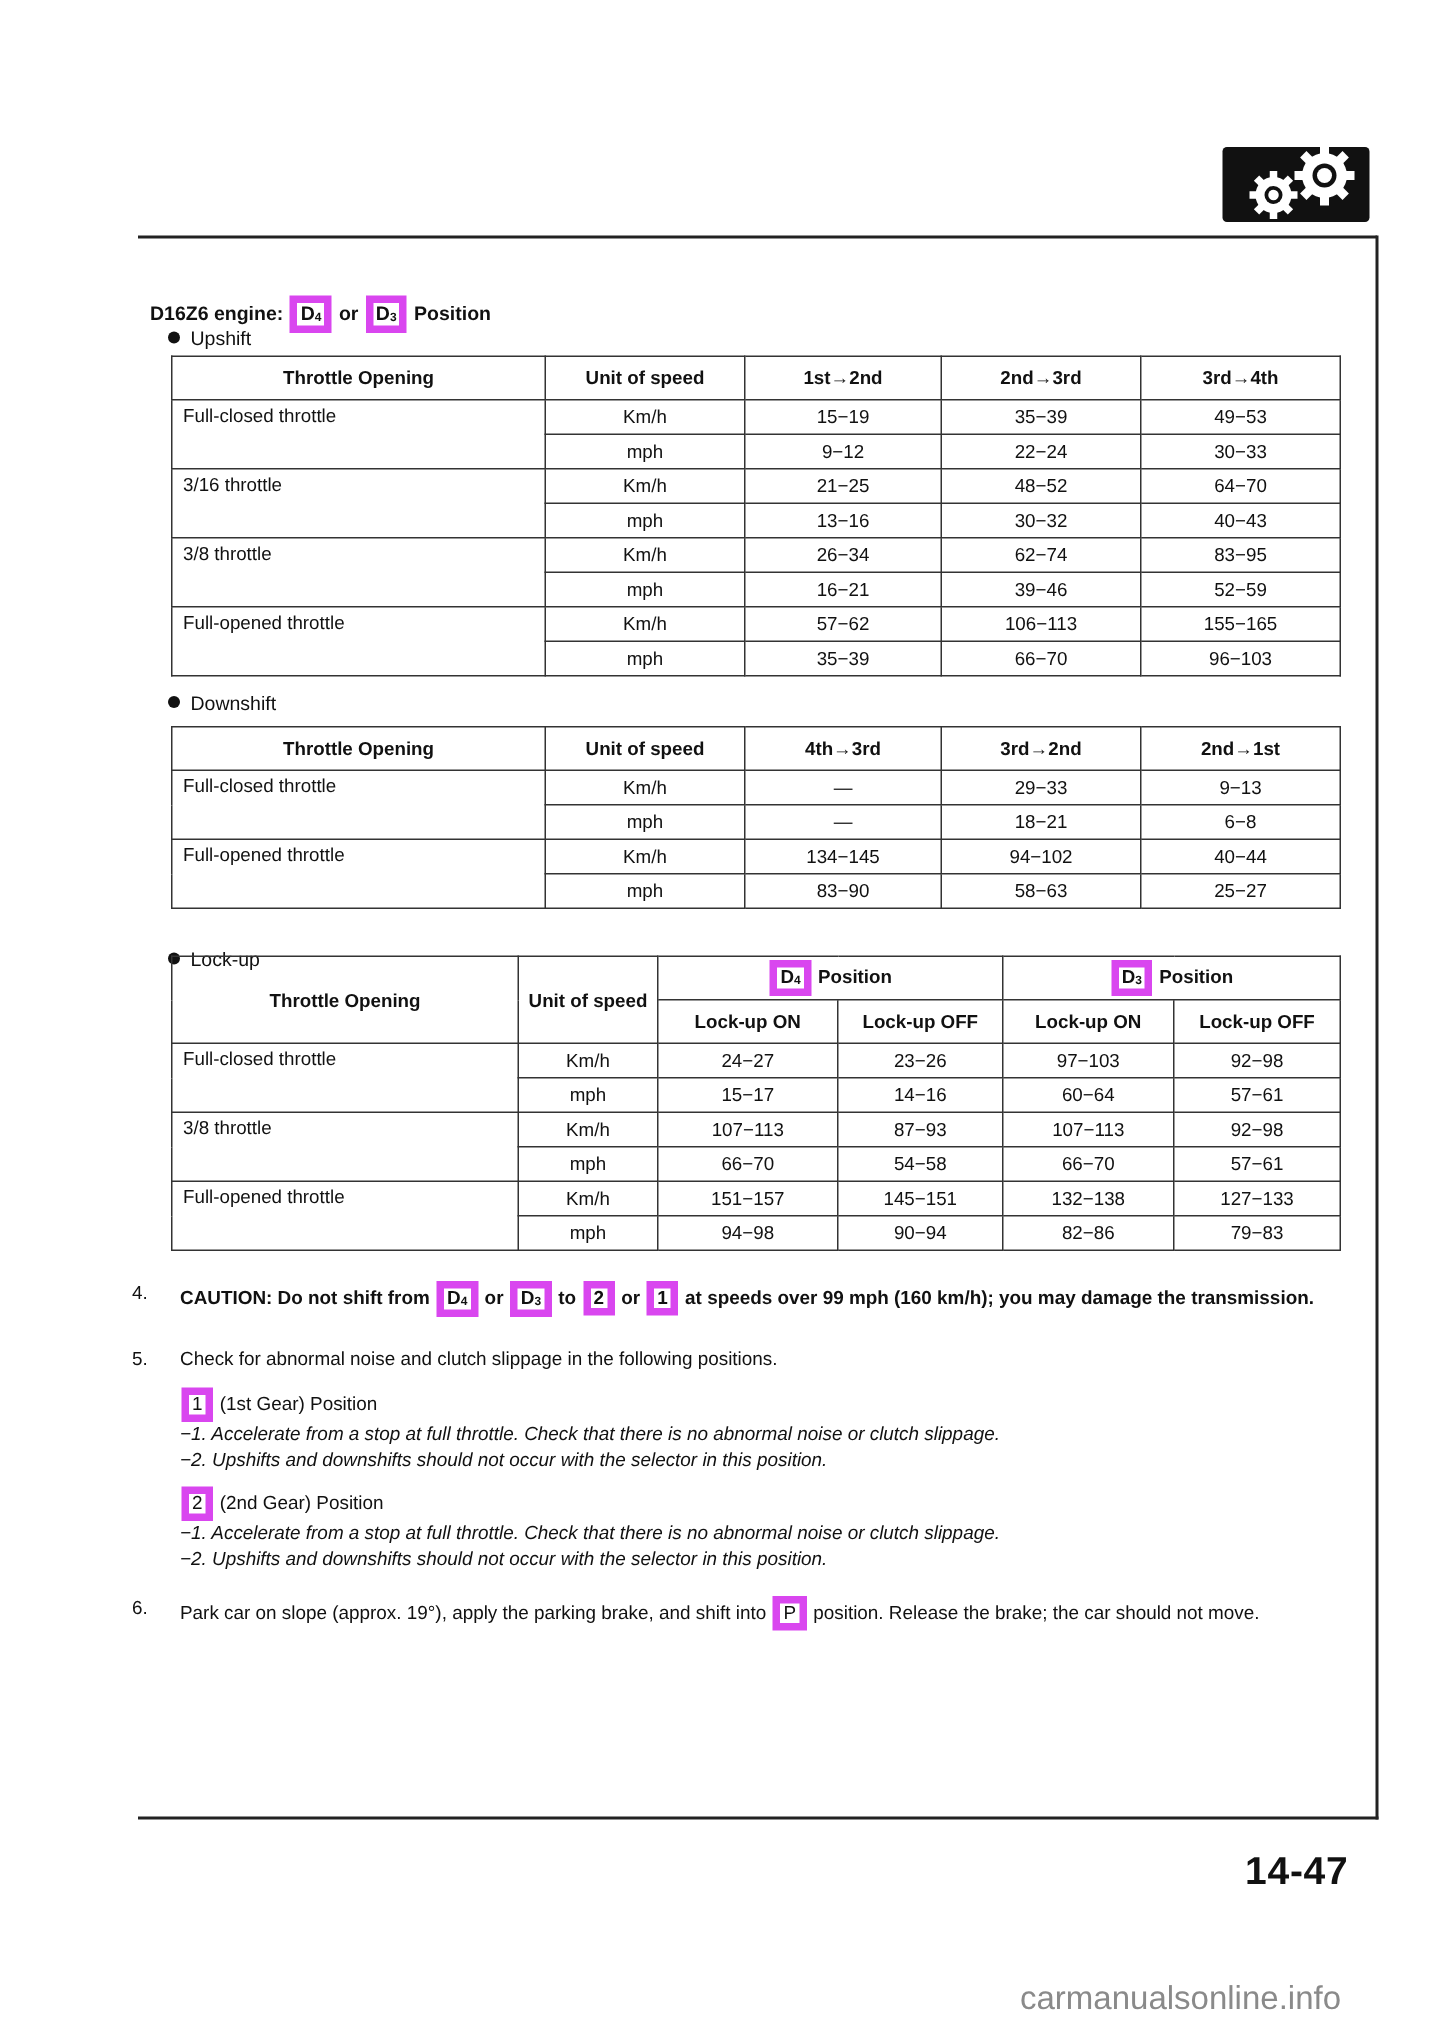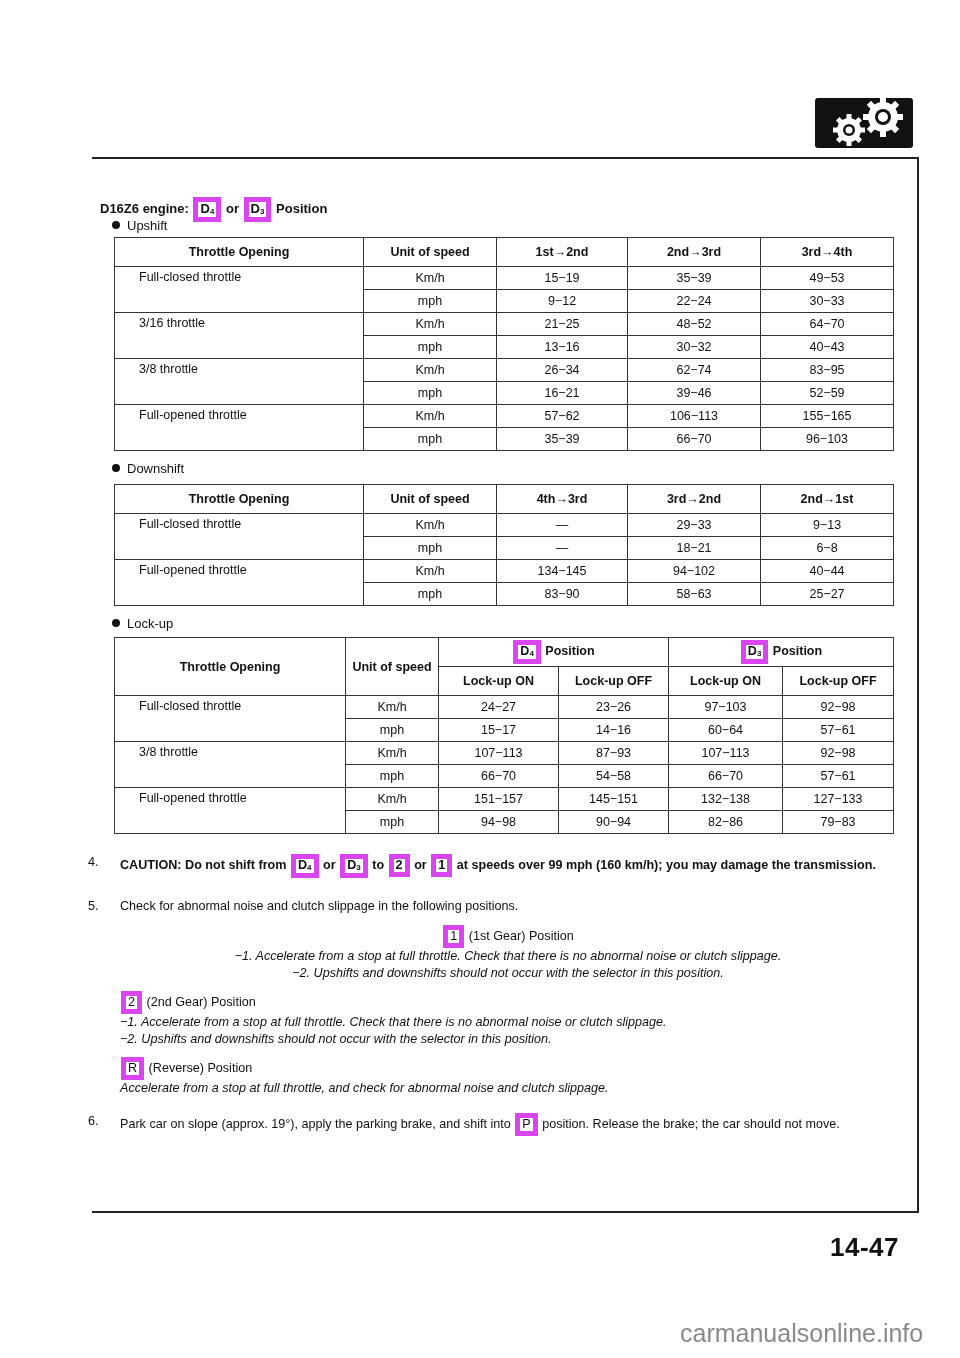--- a/index.html
+++ b/index.html
@@ -14,30 +14,30 @@
   .bullet { position:absolute; left:112px; font-size:13px; }
   .bullet .dot { display:inline-block; width:8px; height:8px; border-radius:50%; background:#111; margin-right:7px; position:relative; top:-1px; }
 
   .keybox { display:inline-block; border:5px solid #d946ef; padding:0 2px; line-height:13px; font-weight:inherit; margin:0 1px; }
   .keybox sub { font-size:8px; vertical-align:baseline; position:relative; top:1px; }
 
   table.spec { position:absolute; left:114px; border-collapse:collapse; font-size:12.5px; table-layout:fixed; }
   table.spec td, table.spec th { border:1px solid #333; padding:0; height:22px; text-align:center; }
   table.spec { border:1.5px solid #222; }
   table.spec th { font-weight:bold; height:28px; }
-  table.spec td.label { text-align:left; padding-left:24px; vertical-align:top; padding-top:3px; }
+  table.spec td.label { text-align:left; padding-left:7px; vertical-align:top; padding-top:3px; }
 
   .steps { position:absolute; left:88px; top:840px; width:808px; font-size:12.6px; line-height:17px; }
   .step { position:relative; padding-left:32px; margin-bottom:9px; }
   .step .num { position:absolute; left:0; top:0; }
   .caution { font-weight:bold; margin-top:9px; }
   .sub-block { margin-top:9px; }
   .sub-line { padding-left:0;font-style:italic; }
   .page-number { position:absolute; left:830px; top:1232px; font-size:26px; font-weight:bold; letter-spacing:0.5px; }
-  .watermark { position:absolute; left:680px; top:1319px; font-size:25px; color:#8a8a8a; }
+  .watermark { position:absolute; left:680px; top:1319px; font-size:22px; color:#8a8a8a; }
 </style>
 </head>
 <body>
 
 <div class="gear-logo">
   <svg width="98" height="50" viewBox="0 0 98 50">
     <g fill="#fff">
       <circle cx="34" cy="32" r="12"></circle>
       <g transform="translate(34 32)">
         <rect x="-2.5" y="-16" width="5" height="6"></rect>
@@ -193,21 +193,21 @@
   </tr>
   <tr>
     <td>mph</td>
     <td>83−90</td>
     <td>58−63</td>
     <td>25−27</td>
   </tr>
 </tbody>
   </table>
 
-<div class="bullet" style="top:616px;"><span class="dot"></span><span>Lock-up</span></div>
+<div class="bullet" style="top:632px;"><span class="dot"></span><span>Lock-up</span></div>
 
 <table class="spec" style="top:637px; width:779px;">
   <colgroup>
       <col style="width:231px">
       <col style="width:93px">
       <col style="width:120px">
       <col style="width:110px">
       <col style="width:114px">
       <col style="width:111px">
     </colgroup>
@@ -290,34 +290,30 @@
       <span class="keybox">2</span>
       <span>or</span>
       <span class="keybox">1</span>
       <span>at speeds over 99 mph (160 km/h); you may damage the transmission.</span>
     </div>
   </div>
 
   <div class="step" style="margin-top:20px;">
     <span class="num">5.</span>
     <div>Check for abnormal noise and clutch slippage in the following positions.</div>
-    <div class="sub-block" style="margin-top:10px;text-align:center;">
+    <div class="sub-block" style="margin-top:10px;">
       <div><span class="keybox">1</span> <span>(1st Gear) Position</span></div>
       <div class="sub-line">−1.  Accelerate from a stop at full throttle. Check that there is no abnormal noise or clutch slippage.</div>
       <div class="sub-line">−2.  Upshifts and downshifts should not occur with the selector in this position.</div>
     </div>
     <div class="sub-block">
       <div><span class="keybox">2</span> <span>(2nd Gear) Position</span></div>
       <div class="sub-line">−1.  Accelerate from a stop at full throttle. Check that there is no abnormal noise or clutch slippage.</div>
       <div class="sub-line">−2.  Upshifts and downshifts should not occur with the selector in this position.</div>
     </div>
-    <div class="sub-block">
-      <div><span class="keybox">R</span> <span>(Reverse) Position</span></div>
-      <div class="sub-line">Accelerate from a stop at full throttle, and check for abnormal noise and clutch slippage.</div>
-    </div>
   </div>
 
   <div class="step" style="margin-top:16px;">
     <span class="num">6.</span>
     <div>
       <span>Park car on slope (approx. 19°), apply the parking brake, and shift into</span>
       <span class="keybox">P</span>
       <span>position. Release the brake; the car should not move.</span>
     </div>
   </div>

